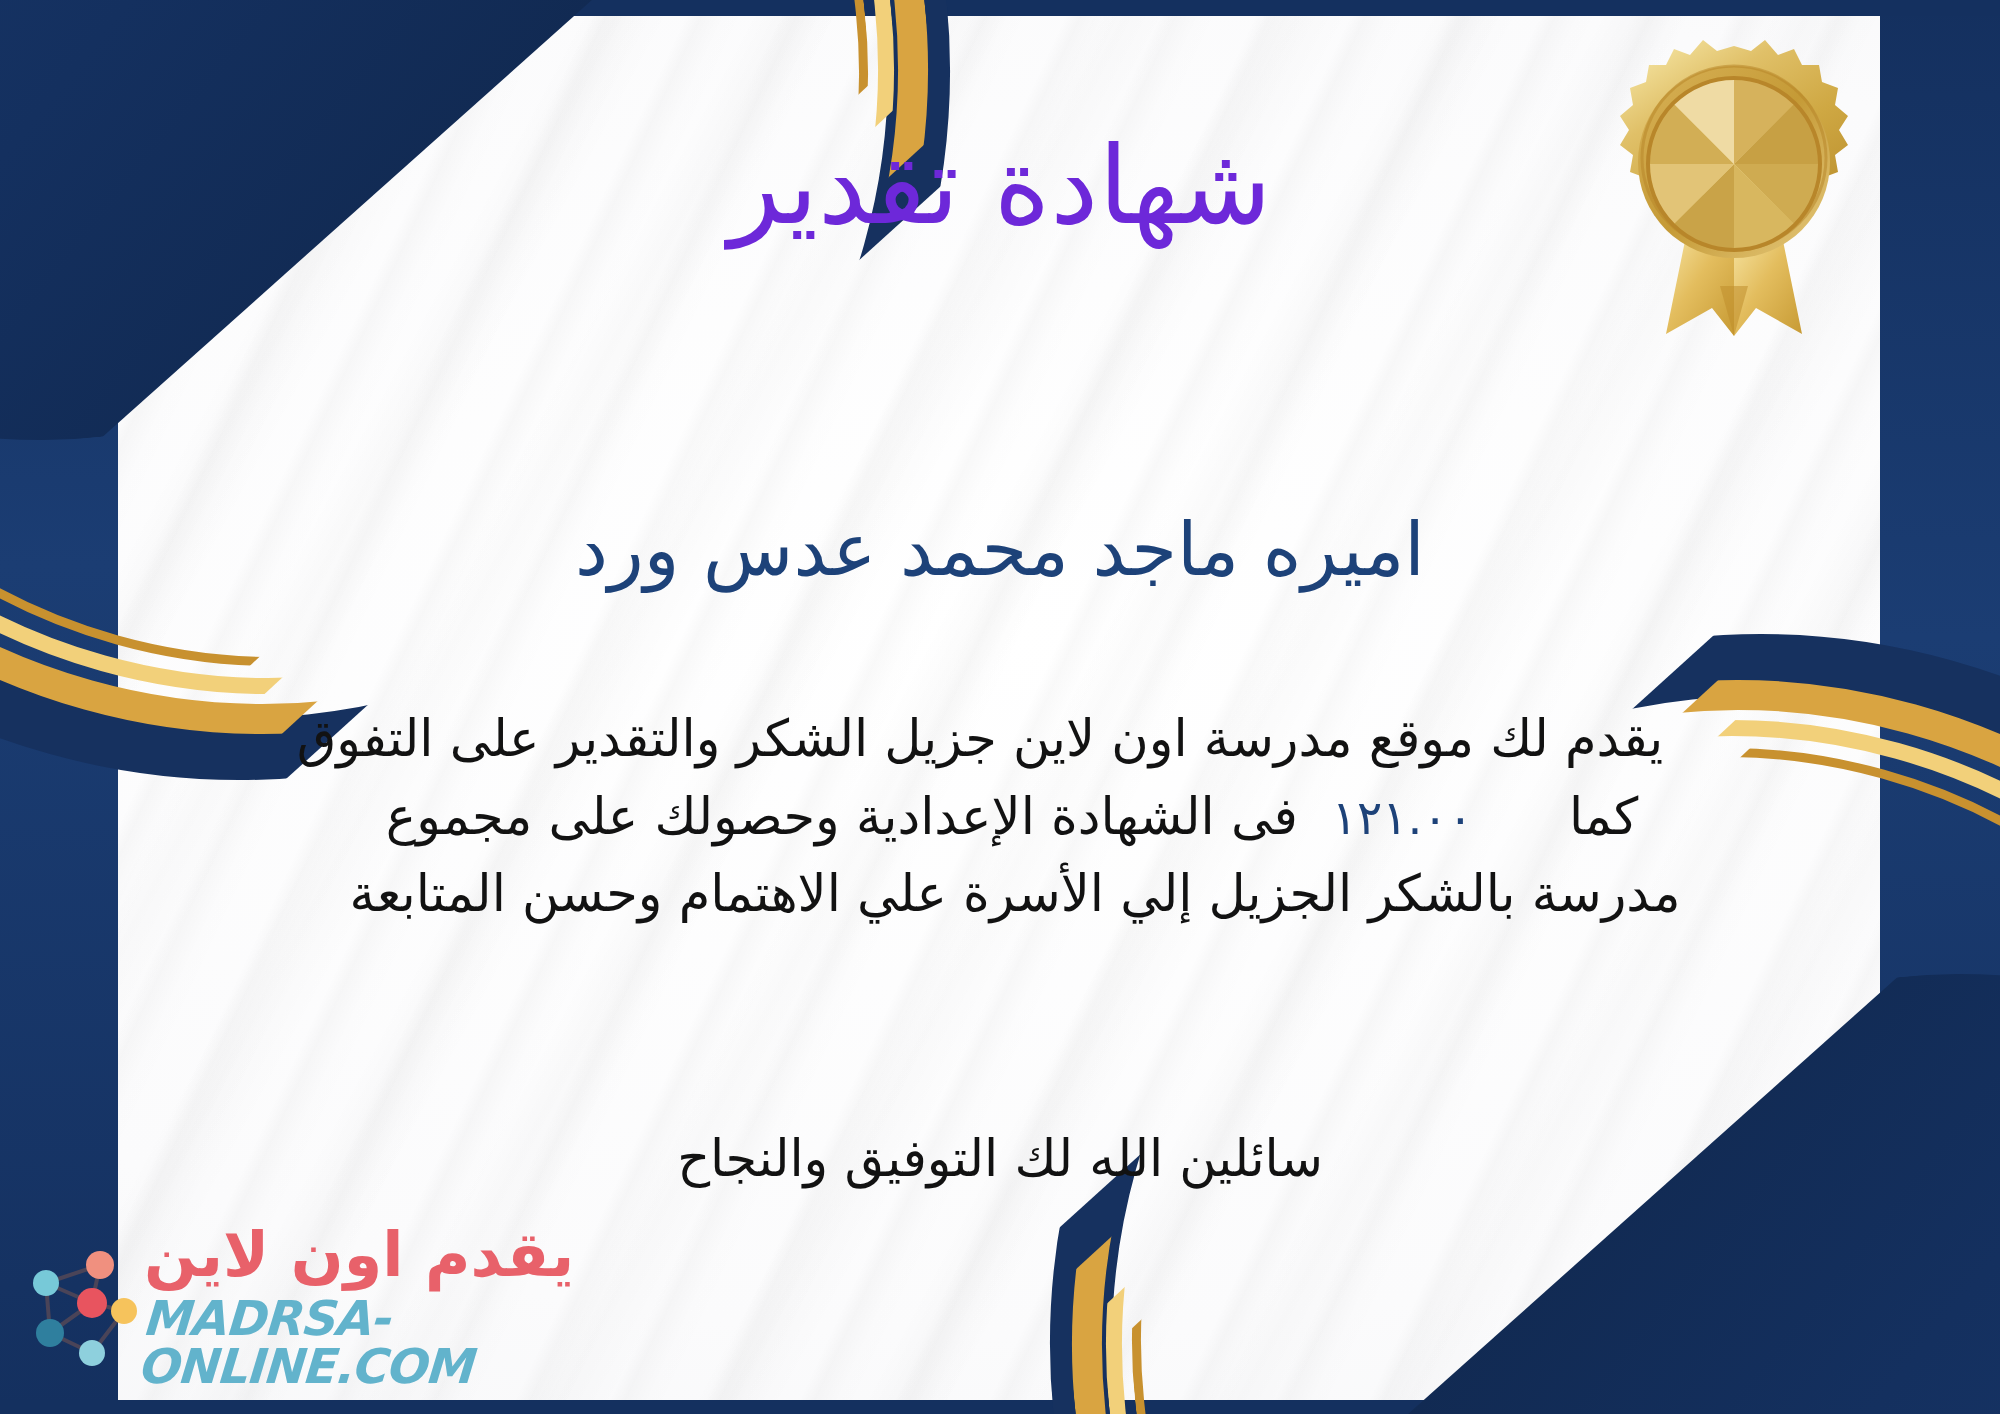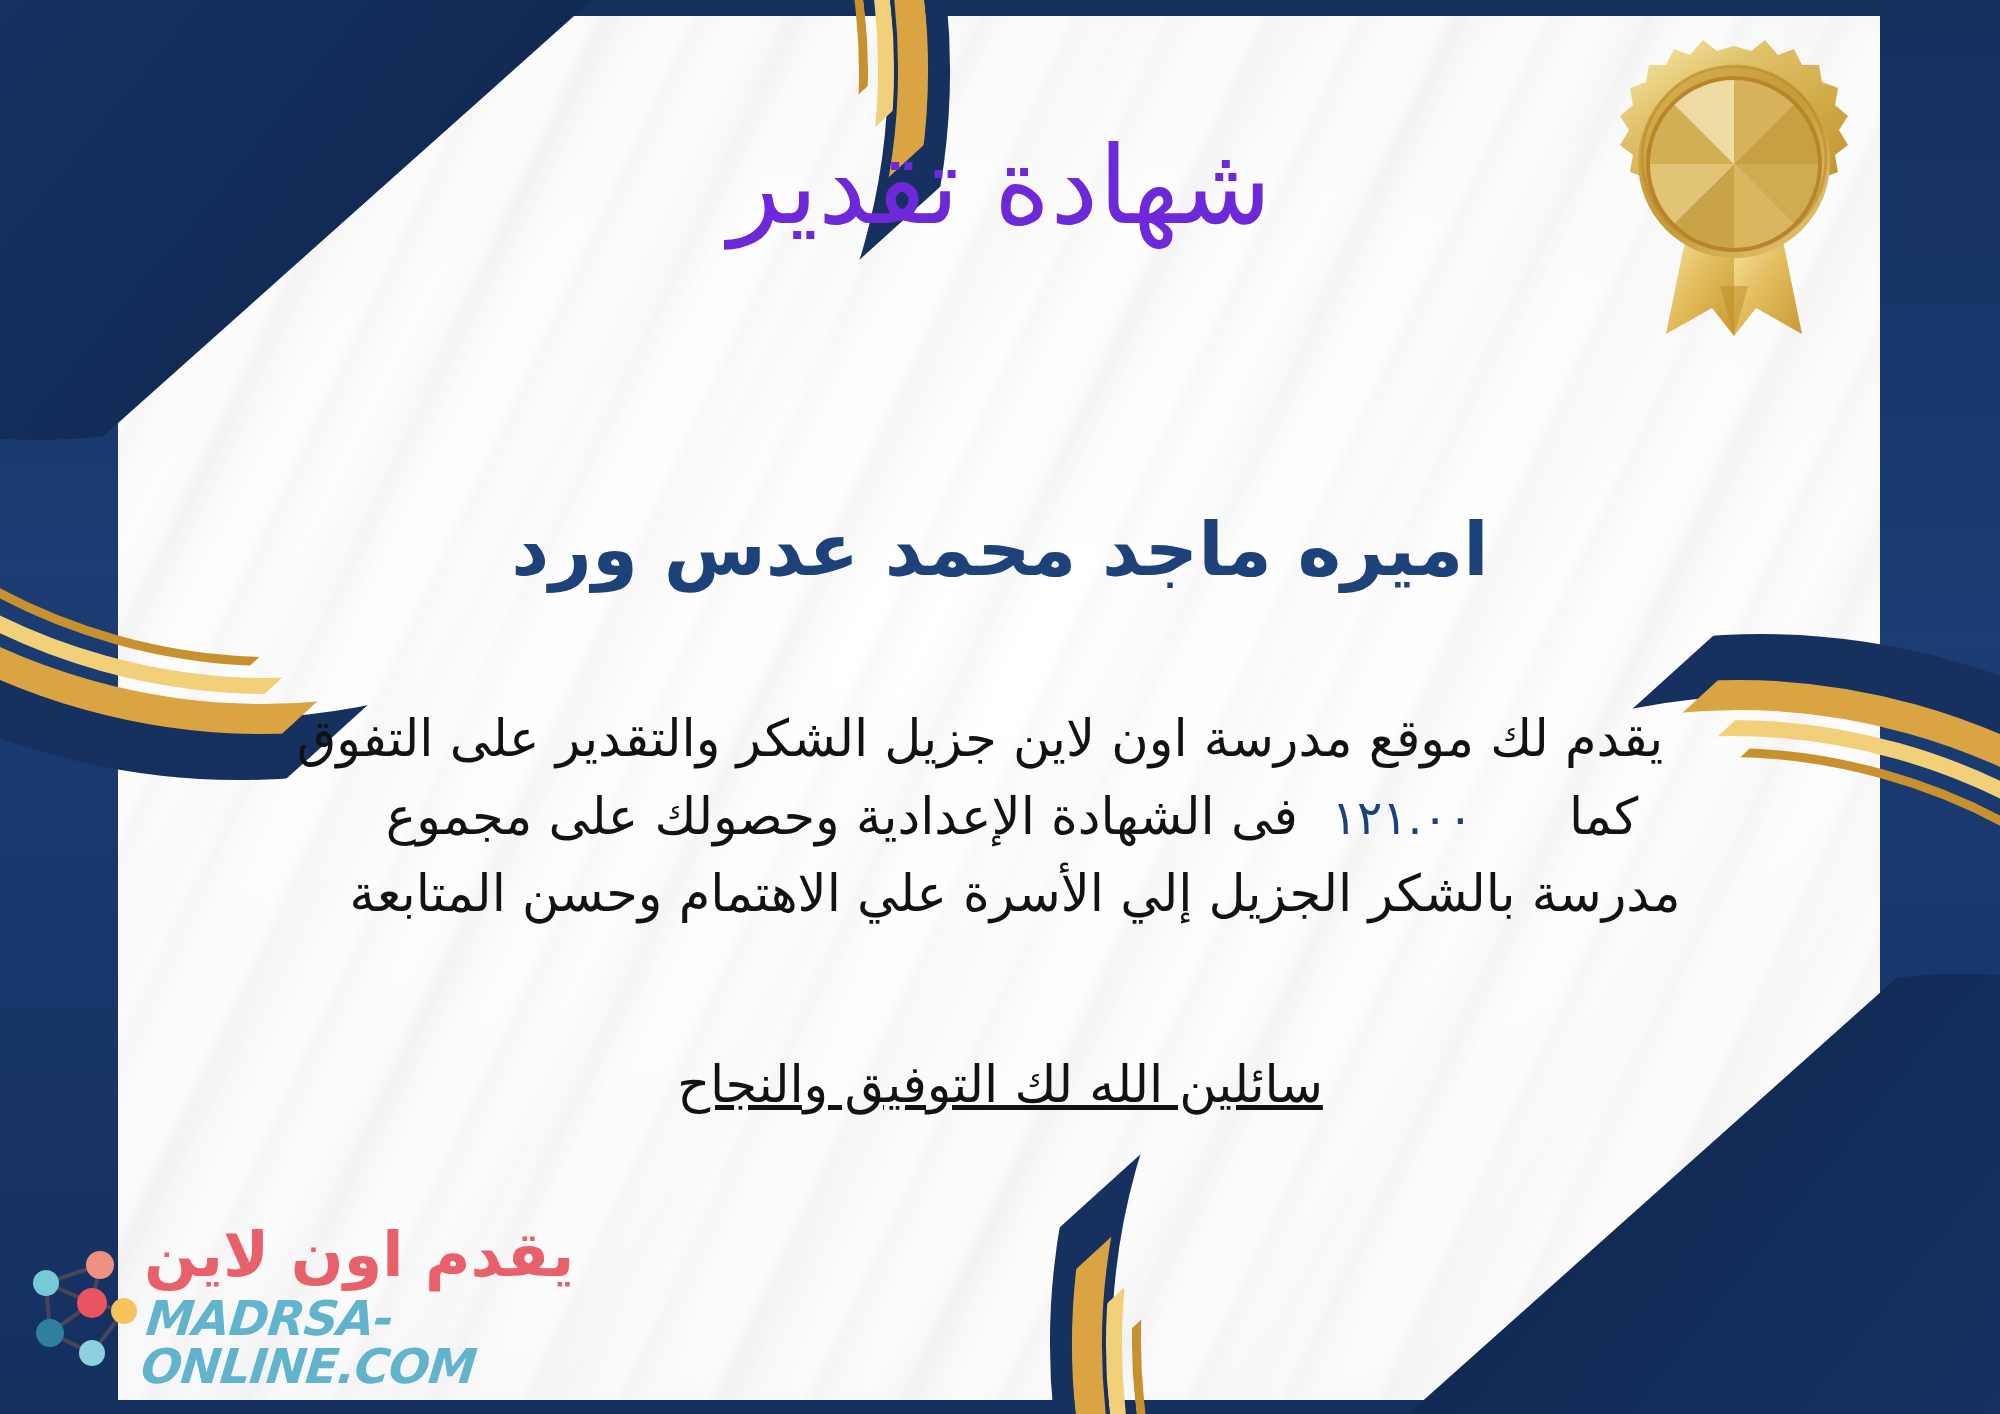--- a/index.html
+++ b/index.html
@@ -192,21 +192,21 @@
     letter-spacing: 1px;
     color: #6d28d9;
     line-height: 1.15;
   }
 
   .student-name {
     position: absolute;
     top: 505px;
     left: 0; right: 0;
     font-size: 74px;
-    font-weight: 700;
+    font-weight: 400;
     color: #1d4279;
     line-height: 1.2;
   }
 
   .body-block {
     position: absolute;
     top: 700px;
     left: -110px; right: -110px;
     font-size: 51px;
     font-weight: 400;
@@ -232,26 +232,25 @@
     font-size: 47px;
     letter-spacing: 1px;
     padding: 0 96px 0 34px;
     white-space: nowrap;
   }
   .seg-b { white-space: nowrap; margin-left: 24px; }
   .body-line.l3 { padding-left: 30px; }
 
   .closing {
     position: absolute;
-    top: 1047px;
+    top: 1121px;
     left: 0; right: 0;
     font-size: 51px;
     color: #121212;
     line-height: 1.5;
-    text-decoration: underline;
   }
 
   
   .brand {
     position: absolute;
     left: 26px; bottom: 22px;
     width: 560px; height: 170px;
     z-index: 9;
     display: flex;
     flex-direction: row-reverse;

